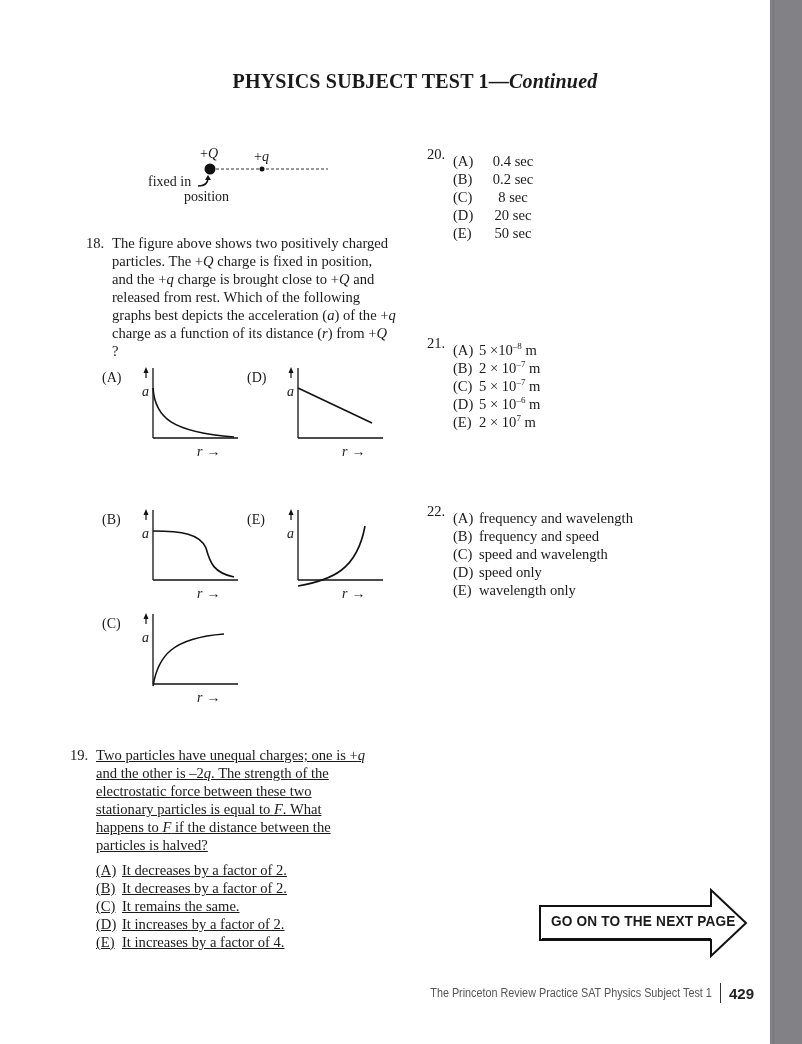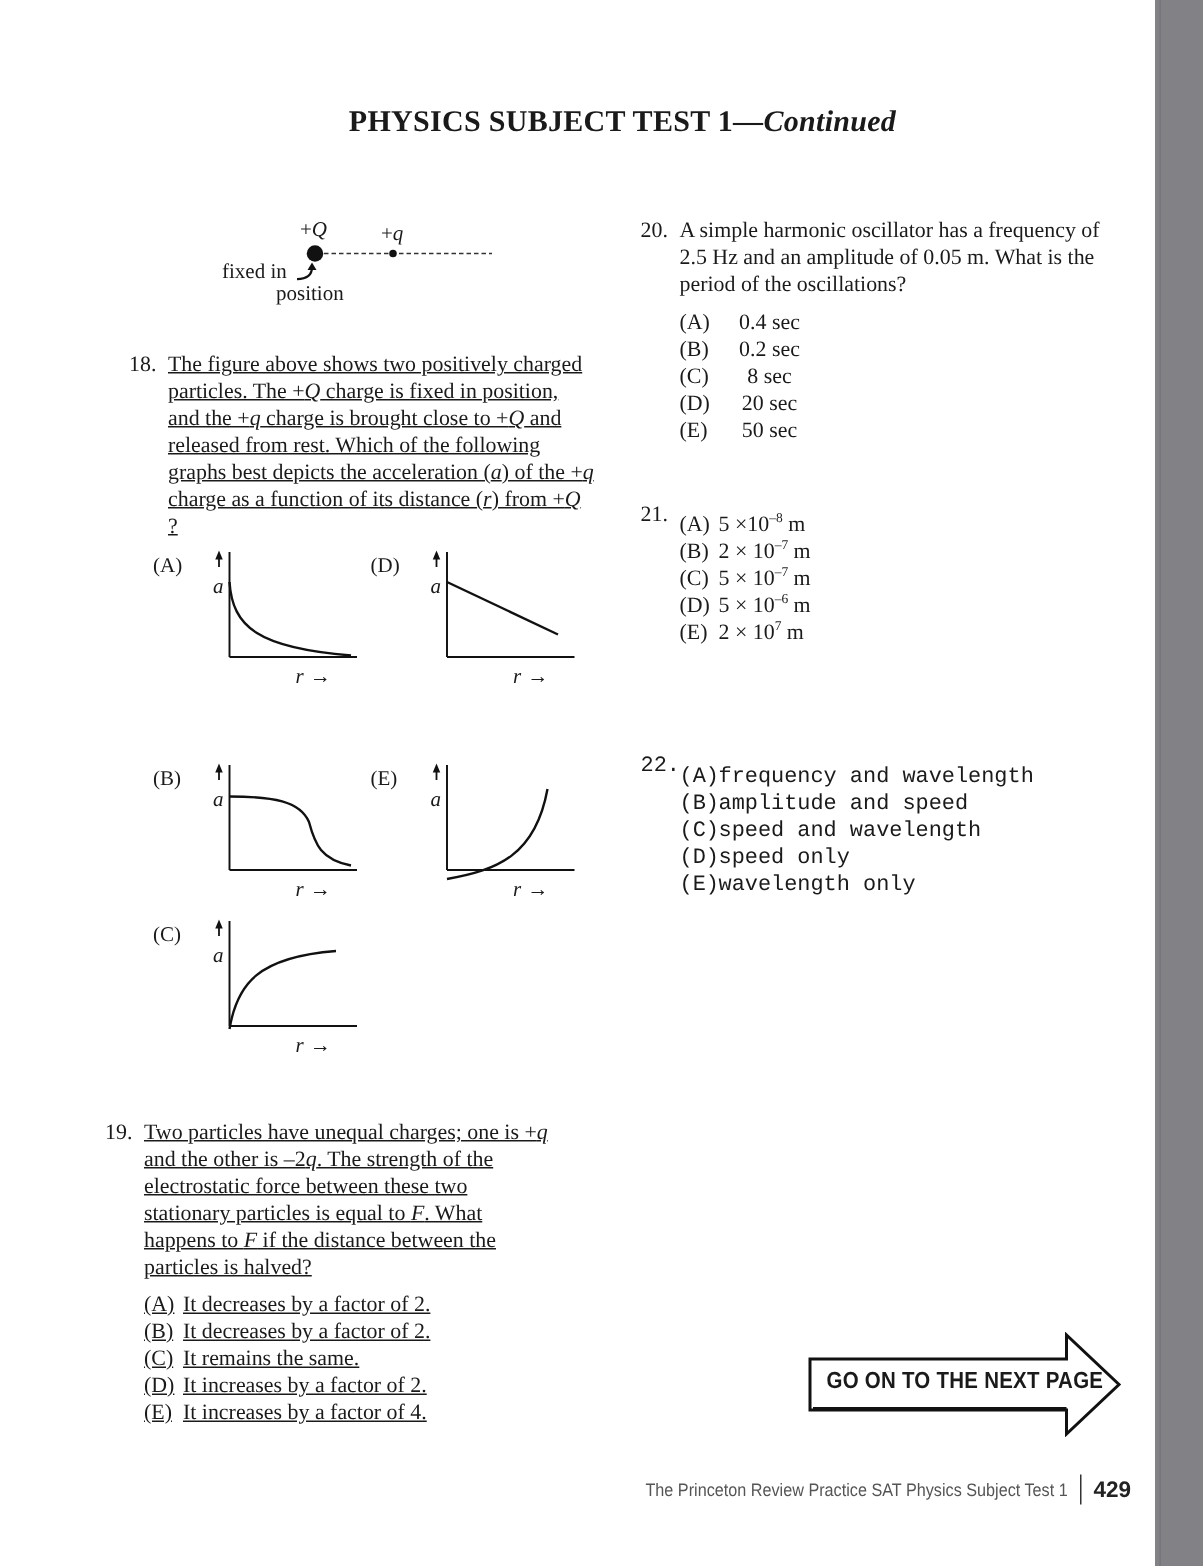--- a/index.html
+++ b/index.html
@@ -61,21 +61,21 @@
     <circle cx="122" cy="29" r="2.5" fill="#111"></circle>
     <path d="M58,46 Q68,46 68,38" fill="none" stroke="#111" stroke-width="1.5"></path>
     <path d="M65,40 L68,35 L71,40 Z" fill="#111"></path>
   </svg>
   <span class="fig-label" style="left:60px;top:6px;">+<i>Q</i></span>
   <span class="fig-label" style="left:114px;top:9px;">+<i>q</i></span>
   <span class="fig-label" style="left:8px;top:34px;">fixed in</span>
   <span class="fig-label" style="left:8px;top:49px;margin-left:36px;">position</span>
 </div>
 
-<div class="q" style="left:86px; top:234px; width:310px;text-decoration:underline;">
+<div class="q" style="left:86px; top:234px; width:310px;">
   <span class="num">18.</span>
   <div class="stem">The figure above shows two positively charged particles. The +<i>Q</i> charge is fixed in position, and the +<i>q</i> charge is brought close to +<i>Q</i> and released from rest.  Which of the following graphs best depicts the acceleration (<i>a</i>) of the +<i>q</i> charge as a function of its distance (<i>r</i>) from +<i>Q</i> ?</div>
 </div>
 
 <div class="graph" style="left:102px; top:366px;">
     <span class="glbl">(A)</span>
     <svg width="100" height="80">
       <line x1="11" y1="2" x2="11" y2="72" stroke="#111" stroke-width="1.3"></line>
       <line x1="11" y1="72" x2="96" y2="72" stroke="#111" stroke-width="1.3"></line>
       <path d="M4,12 L4,4" stroke="#111" stroke-width="1.2"></path>
@@ -156,21 +156,20 @@
       </div>
       <div class="choice">
         <span class="lbl">(E)</span>
         <span class="val">It increases by a factor of 4.</span>
       </div>
     </div>
 </div>
 
 <div class="q q20" style="left:427px; top:145px; width:320px;">
   <span class="num">20.</span>
-  <div class="stem">A simple harmonic oscillator has a frequency of 2.5 Hz and an amplitude of 0.05 m. What is the period of the oscillations?</div>
   <div class="choices">
       <div class="choice">
         <span class="lbl">(A)</span>
         <span class="val">0.4 sec</span>
       </div>
       <div class="choice">
         <span class="lbl">(B)</span>
         <span class="val">0.2 sec</span>
       </div>
       <div class="choice">
@@ -207,30 +206,30 @@
         <span class="lbl">(D)</span>
         <span class="val">5 × 10<sup>–6</sup> m</span>
       </div>
       <div class="choice">
         <span class="lbl">(E)</span>
         <span class="val">2 × 10<sup>7</sup> m</span>
       </div>
     </div>
 </div>
 
-<div class="q" style="left:427px; top:502px; width:320px;font-family:Liberation Mono, monospace;">
+<div class="q" style="left:427px; top:502px; width:320px;">
   <span class="num">22.</span>
   <div class="choices">
       <div class="choice">
         <span class="lbl">(A)</span>
         <span class="val">frequency and wavelength</span>
       </div>
       <div class="choice">
         <span class="lbl">(B)</span>
-        <span class="val">amplitude and speed</span>
+        <span class="val">frequency and speed</span>
       </div>
       <div class="choice">
         <span class="lbl">(C)</span>
         <span class="val">speed and wavelength</span>
       </div>
       <div class="choice">
         <span class="lbl">(D)</span>
         <span class="val">speed only</span>
       </div>
       <div class="choice">

